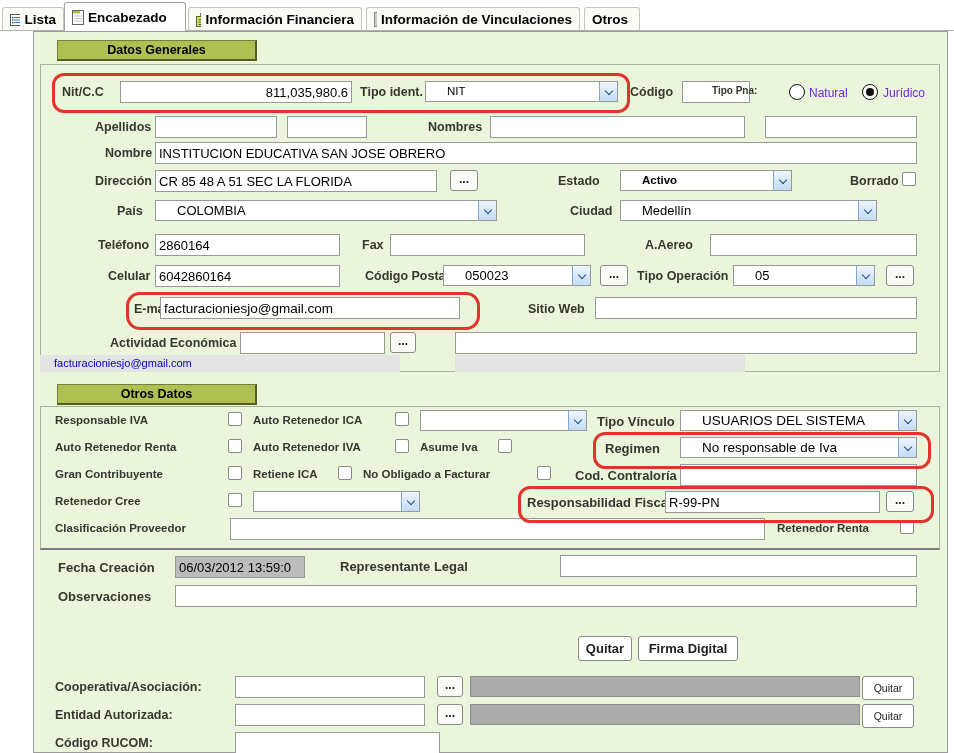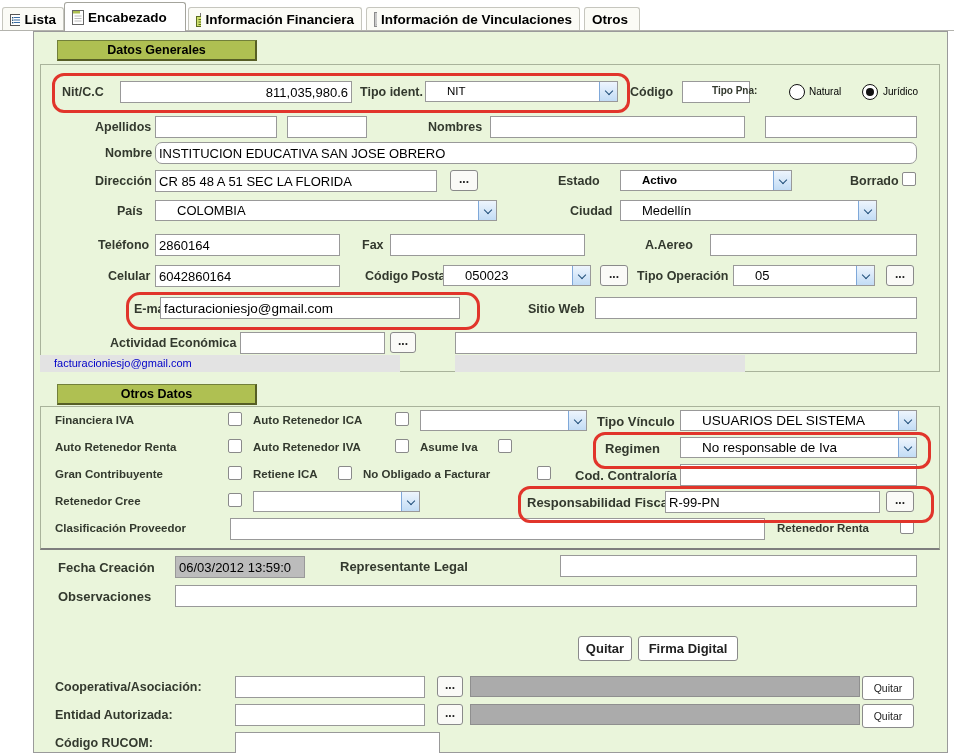--- a/index.html
+++ b/index.html
@@ -14,21 +14,21 @@
   .tabline{position:absolute;left:0;top:30px;width:954px;height:1px;background:#b3b3ad;z-index:1}
   .tab{position:absolute;top:7px;height:24px;box-sizing:border-box;background:#fbfbf6;border:1px solid #c6c6be;border-bottom:none;border-radius:3px 3px 0 0;display:flex;align-items:center;gap:4px;padding:0 7px;font-weight:bold;font-size:13.5px;color:#000;cursor:pointer;white-space:nowrap}
   .tab.active{top:2px;height:29px;background:#fff;z-index:3;border-color:#a4a49c}
   
   .panel{position:absolute;left:33px;top:31px;width:915px;height:722px;background:var(--panel_bg);border:1px solid #9a9a9a;box-sizing:border-box}
   .hdr{position:absolute;box-sizing:border-box;height:21px;background:var(--header_bg);border:1px solid #72803a;border-right:2px solid #565e25;border-bottom:2px solid #565e25;text-align:center;font-weight:bold;font-size:12.5px;color:#000;line-height:18px;z-index:2}
   .grp{position:absolute;border:1px solid #a9b39b;box-sizing:border-box}
   .grp.thickbottom{border-bottom:2px solid #7e7e7e}
   .lbl{position:absolute;font-weight:bold;font-size:12.5px;color:#33392e;white-space:nowrap;z-index:2}
   .lbl.sm{font-size:10px}
-  .rlbl{position:absolute;font-size:10px;color:#000000;white-space:nowrap;z-index:2}
+  .rlbl{position:absolute;font-size:12px;color:#6d28d9;white-space:nowrap;z-index:2}
   .inp{position:absolute;height:22px;box-sizing:border-box;border:1px solid #999;background:#fff;font-family:inherit;font-size:13px;padding:9px 3px;color:#000;z-index:2}
   .inp.ra{text-align:right}
   .inp.dis{background:#bcbcbc}
   .combo{position:absolute;height:21px;box-sizing:border-box;border:1px solid #999;background:#fff;display:flex;align-items:stretch;z-index:2}
   .combo .txt{flex:1;font-size:13px;line-height:19px;padding:0 21px;overflow:hidden;white-space:nowrap;color:#000}
   .combo .arr{width:17px;background:linear-gradient(#eef5fd,#c2dcf5);border-left:1px solid var(--combo_border);display:flex;align-items:center;justify-content:center;cursor:pointer}
   .chev{width:5px;height:5px;border-right:1.6px solid #1f4e79;border-bottom:1.6px solid #1f4e79;transform:rotate(45deg);margin-top:-2px}
   .chk{position:absolute;width:14px;height:14px;box-sizing:border-box;border:1px solid #8a8a8a;border-radius:2px;background:#fff;z-index:2;cursor:pointer}
   .radio{position:absolute;width:16px;height:16px;box-sizing:border-box;border:1.7px solid #111;border-radius:50%;background:#fff;z-index:2;cursor:pointer}
   .radio.sel::after{content:"";position:absolute;inset:2.6px;border-radius:50%;background:#111}
@@ -121,21 +121,21 @@
   <span class="rlbl" style="left:883px;top:86px">Jurídico</span>
 
   <span class="lbl" style="left:95px;top:120px">Apellidos</span>
   <input class="inp" style="left: 155px; top: 116px; width: 122px;" value="">
   <input class="inp" style="left: 287px; top: 116px; width: 80px;" value="">
   <span class="lbl" style="left:428px;top:120px">Nombres</span>
   <input class="inp" style="left: 490px; top: 116px; width: 255px;" value="">
   <input class="inp" style="left: 765px; top: 116px; width: 152px;" value="">
 
   <span class="lbl" style="left:105px;top:146px">Nombre</span>
-  <input class="inp" style="left: 155px; top: 142px; width: 762px; border-radius: 7px;" value="INSTITUCION EDUCATIVA SAN JOSE OBRERO">
+  <input class="inp" style="left: 155px; top: 142px; width: 762px;" value="INSTITUCION EDUCATIVA SAN JOSE OBRERO">
 
   <span class="lbl" style="left:95px;top:174px">Dirección</span>
   <input class="inp" style="left: 155px; top: 170px; width: 282px;" value="CR 85 48 A 51 SEC LA FLORIDA">
   <button class="dots" style="left:450px;top:170px;width:28px;height:21px">...</button>
   <span class="lbl" style="left:558px;top:174px">Estado</span>
   <div class="combo" style="left:620px;top:170px;width:172px">
     <span class="txt" style="font-size:11.5px;font-weight:bold">Activo</span>
     <span class="arr">
         <i class="chev"></i>
       </span>
@@ -195,21 +195,21 @@
   <input class="inp" style="left: 455px; top: 332px; width: 462px;" value="">
 
   <div class="graybar" style="left:40px;top:355px;width:360px">
     <a class="link">facturacioniesjo@gmail.com</a>
   </div>
   <div class="graybar" style="left:455px;top:355px;width:290px"></div>
 
   <div class="hdr" style="left:57px;top:384px;width:200px">Otros Datos</div>
   <div class="grp thickbottom" style="left:40px;top:406px;width:900px;height:144px"></div>
 
-  <span class="lbl" style="left:55px;top:414px;font-size:11.5px">Financiera IVA</span>
+  <span class="lbl" style="left:55px;top:414px;font-size:11.5px">Responsable IVA</span>
   <span class="chk" style="left:228px;top:412px"></span>
   <span class="lbl" style="left:253px;top:414px;font-size:11.5px">Auto Retenedor ICA</span>
   <span class="chk" style="left:395px;top:412px"></span>
   <div class="combo" style="left:420px;top:410px;width:167px">
     <span class="txt"></span>
     <span class="arr">
         <i class="chev"></i>
       </span>
   </div>
   <span class="lbl" style="left:597px;top:414px;font-size:13px">Tipo Vínculo</span>

